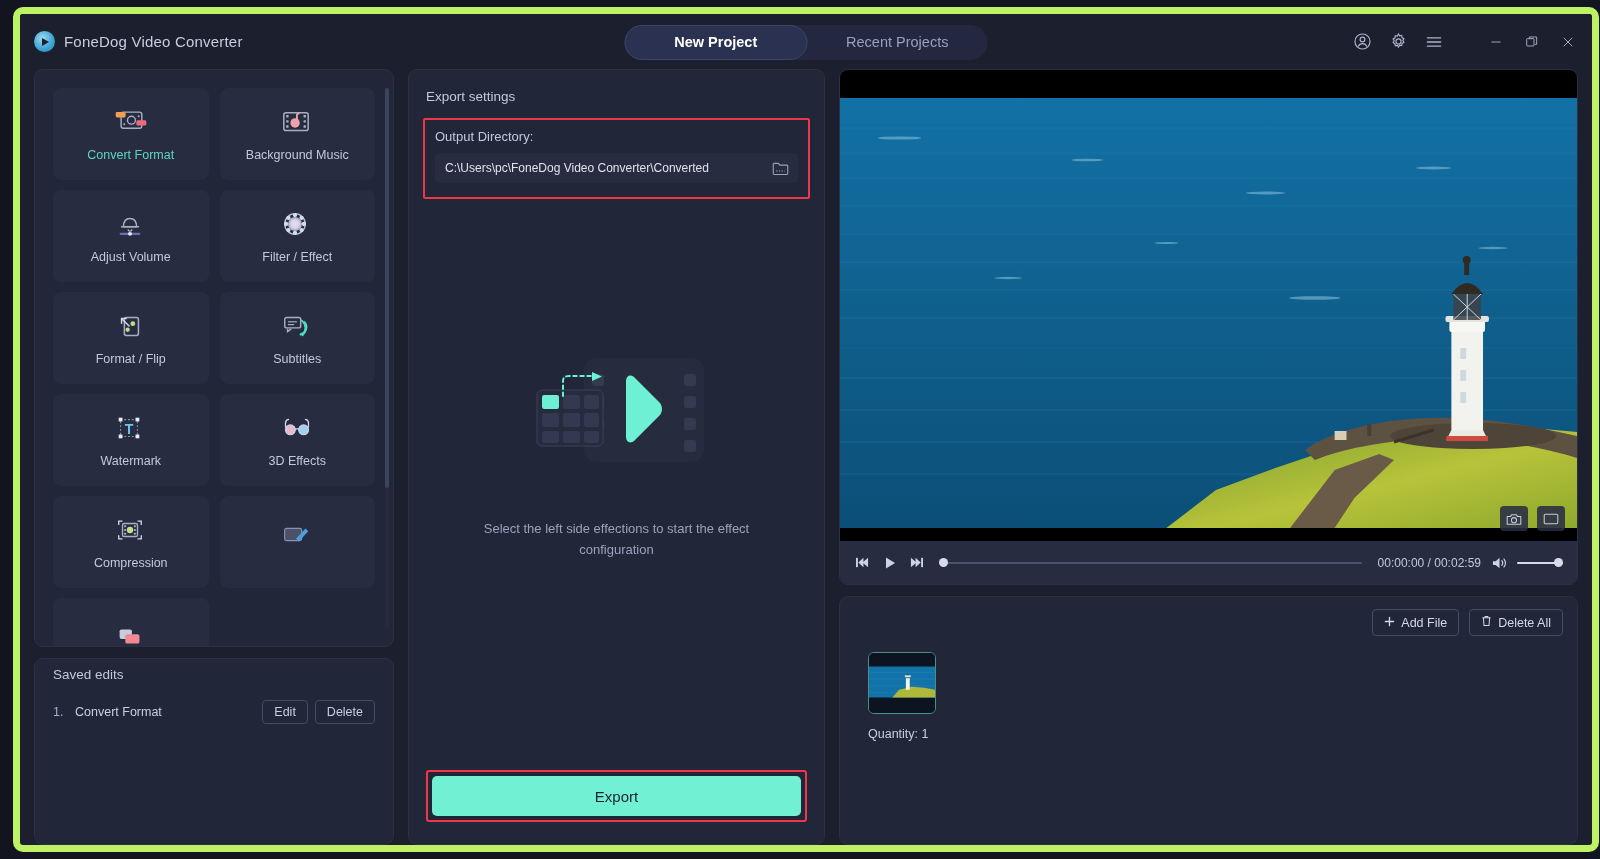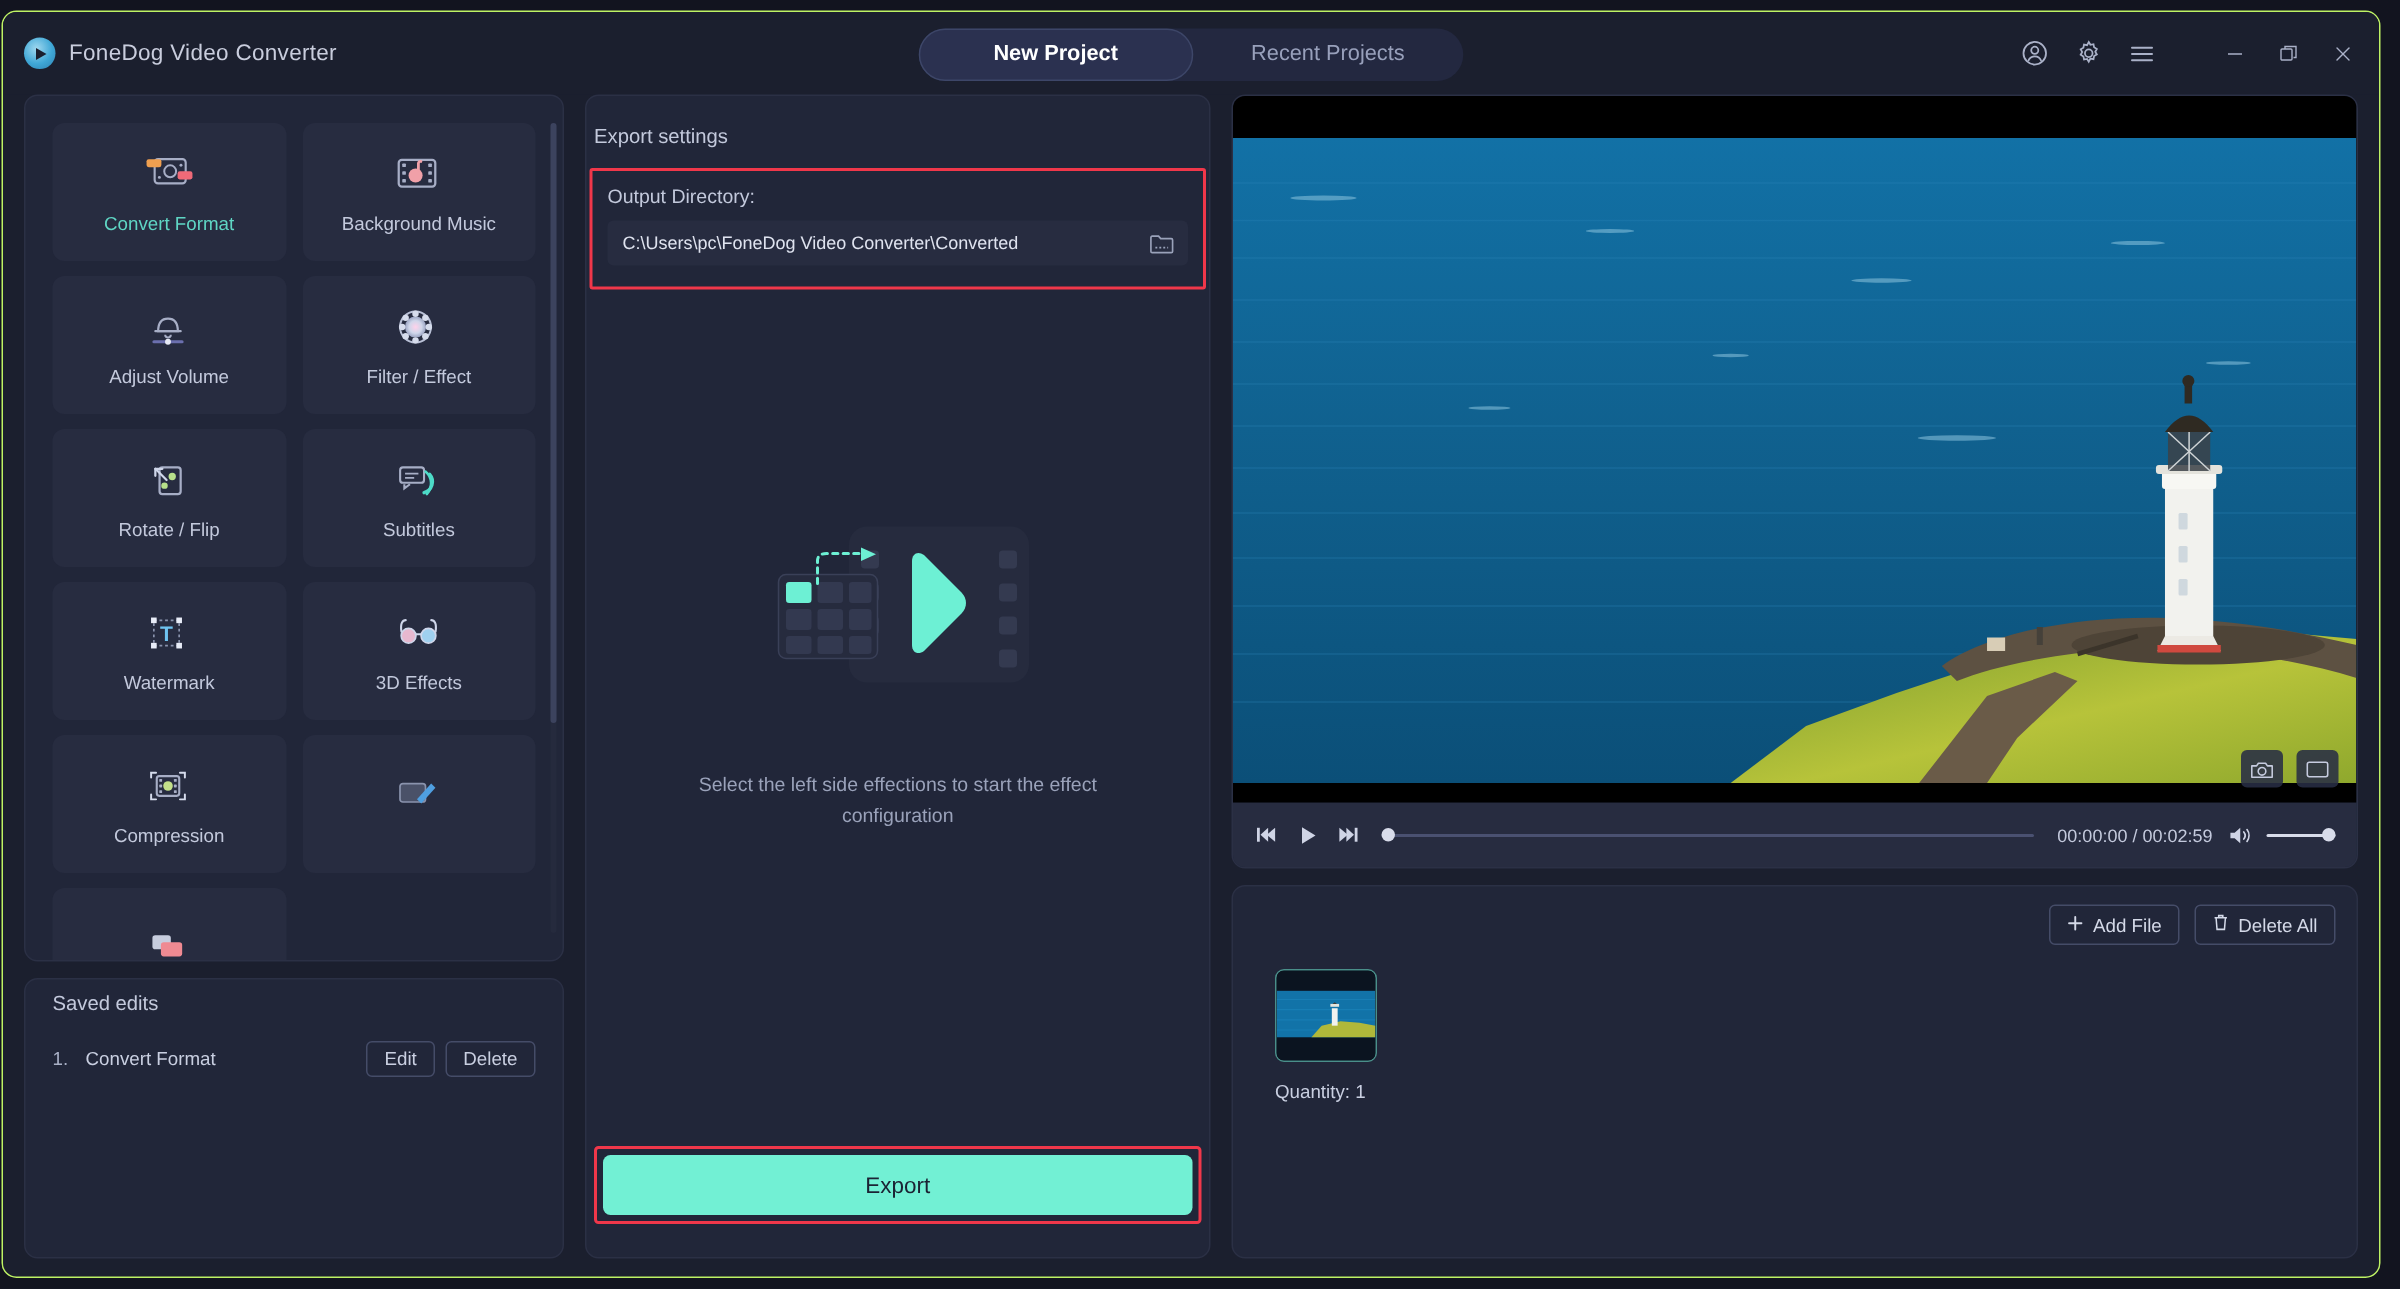--- a/index.html
+++ b/index.html
@@ -3,25 +3,25 @@
 <meta charset="utf-8">
 <style>
   * { box-sizing: border-box; margin: 0; padding: 0; }
   html, body {
     width: 1600px; height: 859px;
     background: #12141f;
     font-family: "Liberation Sans", sans-serif;
     overflow: hidden;
   }
   .app {
-    position: absolute; left: 1px; top: 7px;
+    position: absolute; left: 13px; top: 7px;
     width: 1586px; height: 845px;
     background: #1b1f2e;
     border-radius: 10px;
-    border: 1px solid #bef264;
+    border: 7px solid #bef264;
     overflow: hidden;
   }
   
   .titlebar {
     position: relative;
     height: 55px;
     background: #1b1f2e;
     display: flex; align-items: center;
   }
   .brand { display: flex; align-items: center; margin-left: 14px; gap: 9px; }
@@ -99,21 +99,21 @@
   .sbtn {
     border: 1px solid #454c68; background: transparent; color: #c9cfe1;
     border-radius: 4px; font-size: 12.5px; padding: 4px 11px; cursor: pointer;
     font-family: "Liberation Sans", sans-serif; margin-left: 7px;
   }
 
   
   .centercol { width: 417px; display: flex; flex-direction: column; position: relative; }
   .center-panel {
     background: #212639; border: 1px solid #2b3045; border-radius: 9px;
-    height: 100%; position: relative; padding: 16px 2px;
+    height: 100%; position: relative; padding: 16px 14px;
     display: flex; flex-direction: column;
   }
   .export-settings-title { font-size: 13.5px; color: #c3c9dc; margin: 3px 0 14px 3px; }
   .redbox { border: 2px solid #f0374a; border-radius: 2px; padding: 9px 10px 14px 10px; }
   .field-label { font-size: 13px; color: #c3c9dc; margin-bottom: 9px; }
   .dir-input {
     background: #272c40; border-radius: 4px; height: 30px;
     display: flex; align-items: center; padding: 0 8px 0 10px;
   }
   .dir-text { flex: 1; font-size: 12px; color: #dfe3ef; white-space: nowrap; overflow: hidden; }
@@ -315,21 +315,21 @@
           <div class="tool">
             <div class="tool-ico">
               <svg width="34" height="30" viewBox="0 0 36 32">
                 <rect x="12" y="7" width="15" height="19" rx="2" fill="none" stroke="#a7aec6" stroke-width="1.6"></rect>
                 <path d="M9 13 L9 8 L14 8" fill="none" stroke="#cfd6ea" stroke-width="1.6" stroke-linecap="round" stroke-linejoin="round"></path>
                 <line x1="9" y1="8" x2="17" y2="16" stroke="#cfd6ea" stroke-width="1.6" stroke-linecap="round"></line>
                 <circle cx="21" cy="13.5" r="2.6" fill="#b8e08a"></circle>
                   <circle cx="15.5" cy="20" r="2.3" fill="#b8e08a"></circle>
               </svg>
             </div>
-            <div class="tool-label">Rotate / Flip</div>
+            <div class="tool-label">Format / Flip</div>
           </div>
 
           <div class="tool">
             <div class="tool-ico">
               <svg width="34" height="30" viewBox="0 0 36 32">
                 <rect x="6" y="7" width="17" height="11" rx="2" fill="none" stroke="#a7aec6" stroke-width="1.5"></rect>
                 <path d="M9 19l0 3 4-3" fill="none" stroke="#a7aec6" stroke-width="1.5"></path>
                 <path d="M27 12a8 8 0 0 1-4 13" fill="none" stroke="#4ddbc8" stroke-width="2.4" stroke-linecap="round"></path>
                 <path d="M24 10a11 11 0 0 1 1 16" fill="none" stroke="#4ddbc8" stroke-width="1.8" stroke-linecap="round"></path>
                 <line x1="9.5" y1="11.5" x2="19" y2="11.5" stroke="#a7aec6" stroke-width="1.3"></line>

